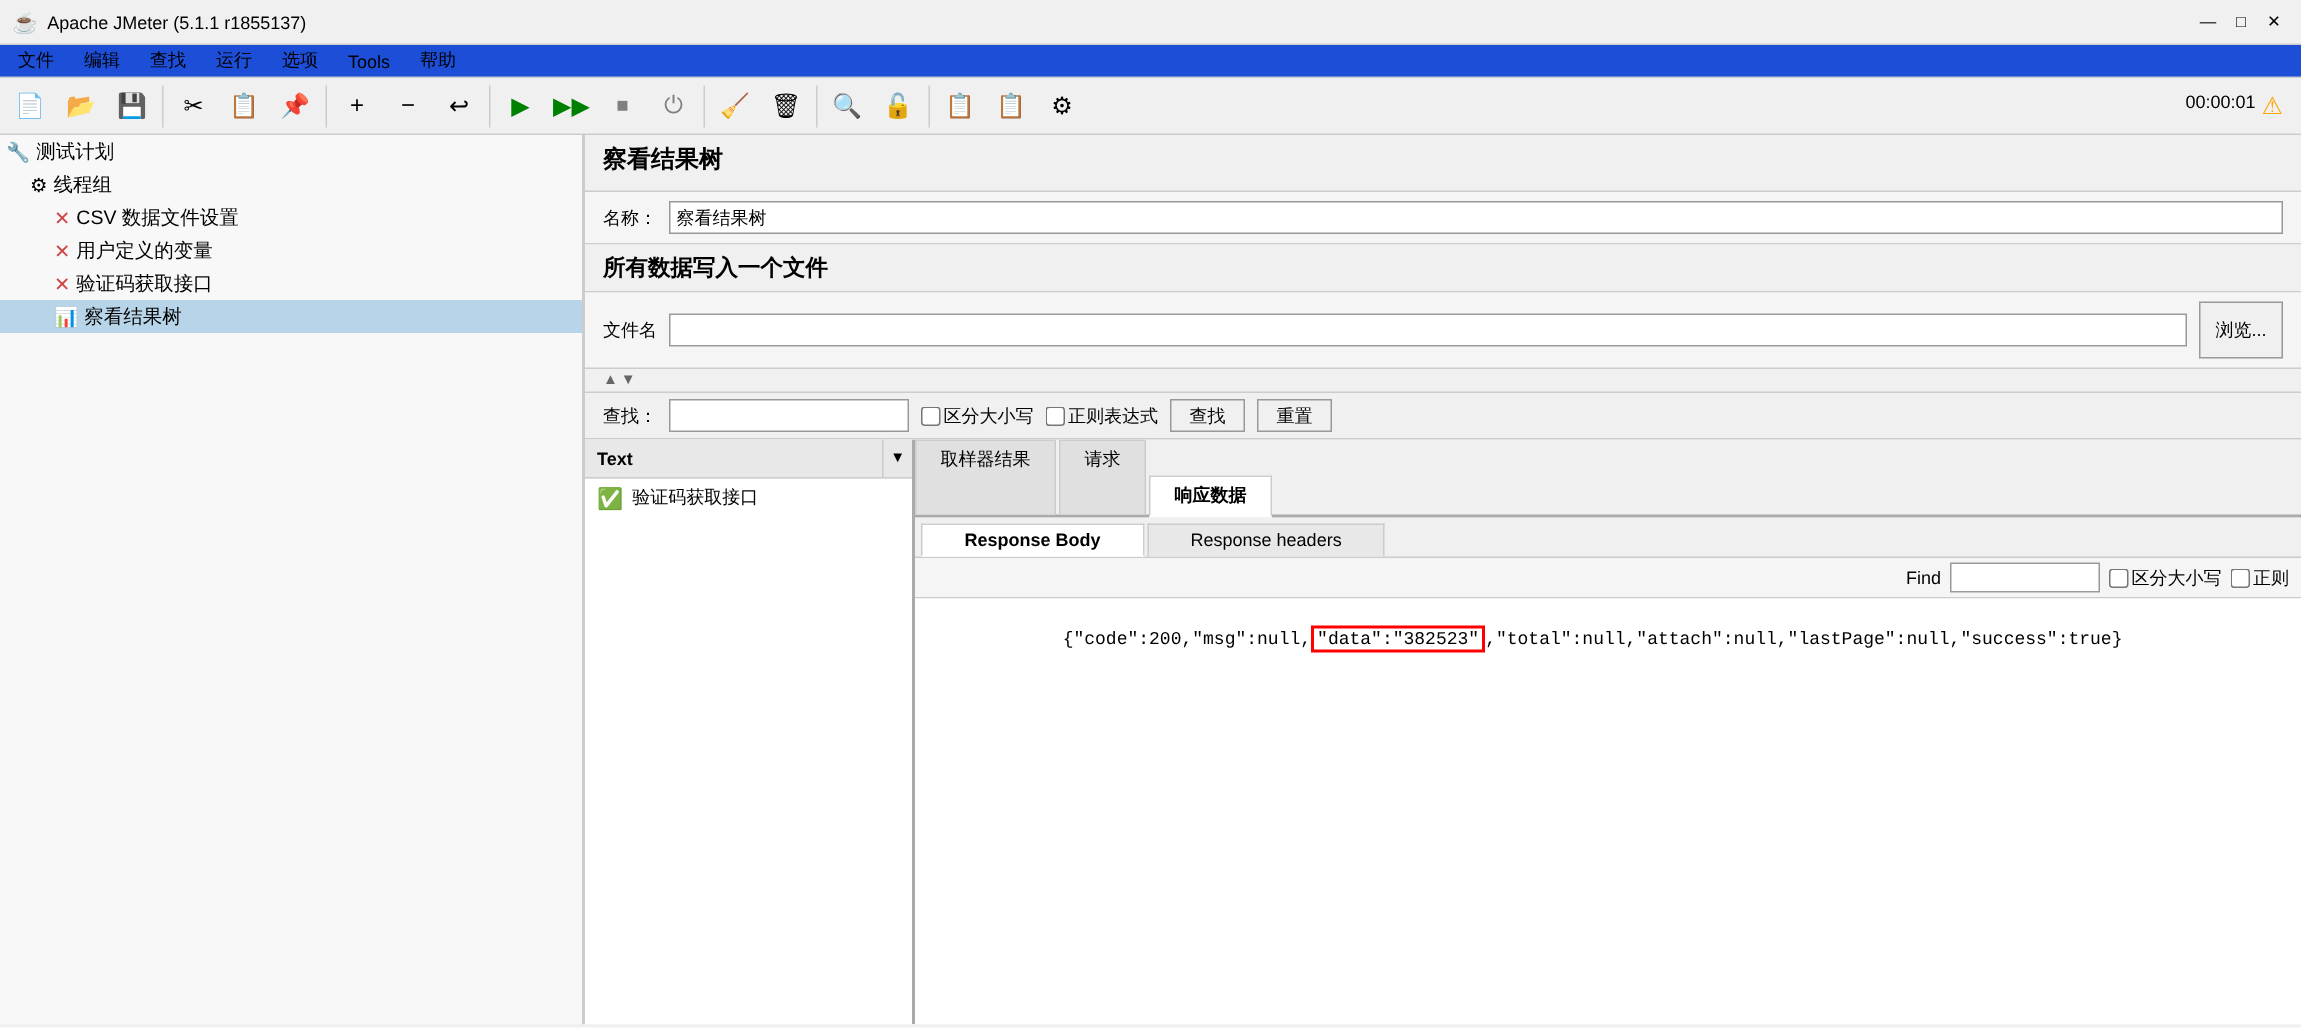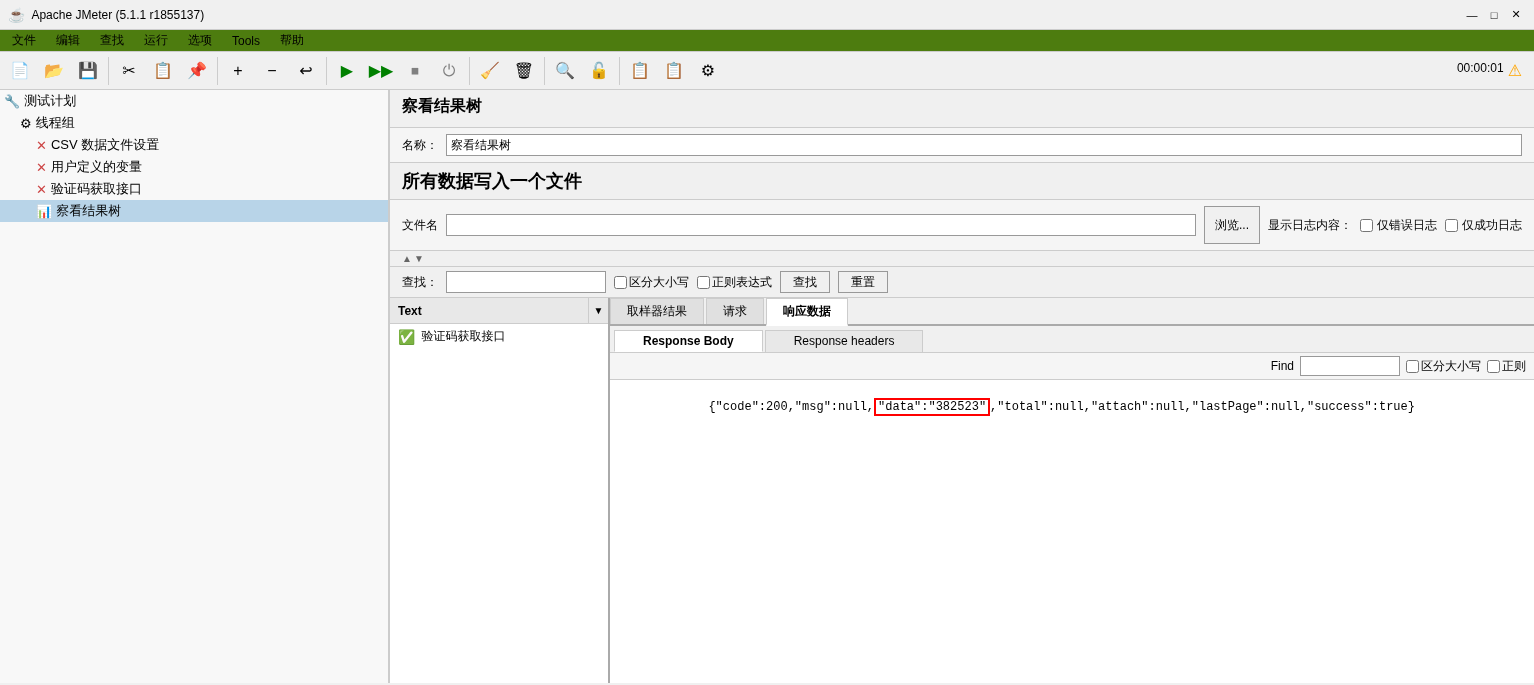--- a/index.html
+++ b/index.html
@@ -14,21 +14,21 @@
       padding: 0 8px;
       border-bottom: 1px solid #ccc;
       font-size: 12px;
     }
     .title-bar-icon { margin-right: 6px; font-size: 14px; }
     .title-bar-controls { margin-left: auto; display: flex; gap: 2px; }
     .title-bar-btn { width: 20px; height: 20px; display: flex; align-items: center; justify-content: center; cursor: pointer; font-size: 11px; }
 
     
     .menu-bar {
-      background: #4d7c0f;
+      background: #1d4ed8;
       height: 22px;
       display: flex;
       align-items: center;
       padding: 0 4px;
       border-bottom: 1px solid #ccc;
       gap: 4px;
     }
     .menu-item {
       padding: 2px 8px;
       cursor: pointer;
@@ -121,21 +121,21 @@
     .form-label { font-size: 12px; white-space: nowrap; }
     .form-input {
       flex: 1;
       height: 22px;
       border: 1px solid #999;
       padding: 0 4px;
       font-size: 12px;
     }
     .section-title {
       font-weight: bold;
-      font-size: 18px;
+      font-size: 15px;
       padding: 6px 12px;
       background: #f0f0f0;
       border-bottom: 1px solid #ccc;
     }
     .file-row {
       display: flex;
       align-items: center;
       gap: 8px;
       padding: 6px 12px;
       background: #f5f5f5;
@@ -273,20 +273,21 @@
       border: 1px solid #ccc;
       border-bottom: none;
       background: #e0e0e0;
       margin-right: 2px;
     }
     .tab.active {
       background: #fff;
       border-bottom: 2px solid #fff;
       margin-bottom: -2px;
       font-weight: bold;
+      margin-top: 24px;
     }
 
     
     .sub-tabs {
       display: flex;
       background: #f0f0f0;
       border-bottom: 1px solid #ccc;
       padding: 4px 4px 0 4px;
     }
     .sub-tab {
@@ -449,31 +450,20 @@
         <input class="form-input" type="text" value="察看结果树" style="">
       </div>
     </div>
 
     <div class="section-title">所有数据写入一个文件</div>
 
     <div class="file-row">
       <label class="file-label">文件名</label>
       <input class="file-input" type="text" style="">
       <button class="browse-btn">浏览...</button>
-      <div class="log-controls">
-        <span class="log-label">显示日志内容：</span>
-        <label class="find-check">
-          <input type="checkbox" class="log-checkbox" style="">
-          <span>仅错误日志</span>
-        </label>
-        <label class="find-check">
-          <input type="checkbox" class="log-checkbox" style="">
-          <span>仅成功日志</span>
-        </label>
-      </div>
     </div>
 
     <div class="scroll-arrows">
       <span class="scroll-arrow">▲</span>
       <span class="scroll-arrow">▼</span>
     </div>
 
     <div class="search-bar">
       <label class="search-label">查找：</label>
       <input class="search-input" type="text" style="">

